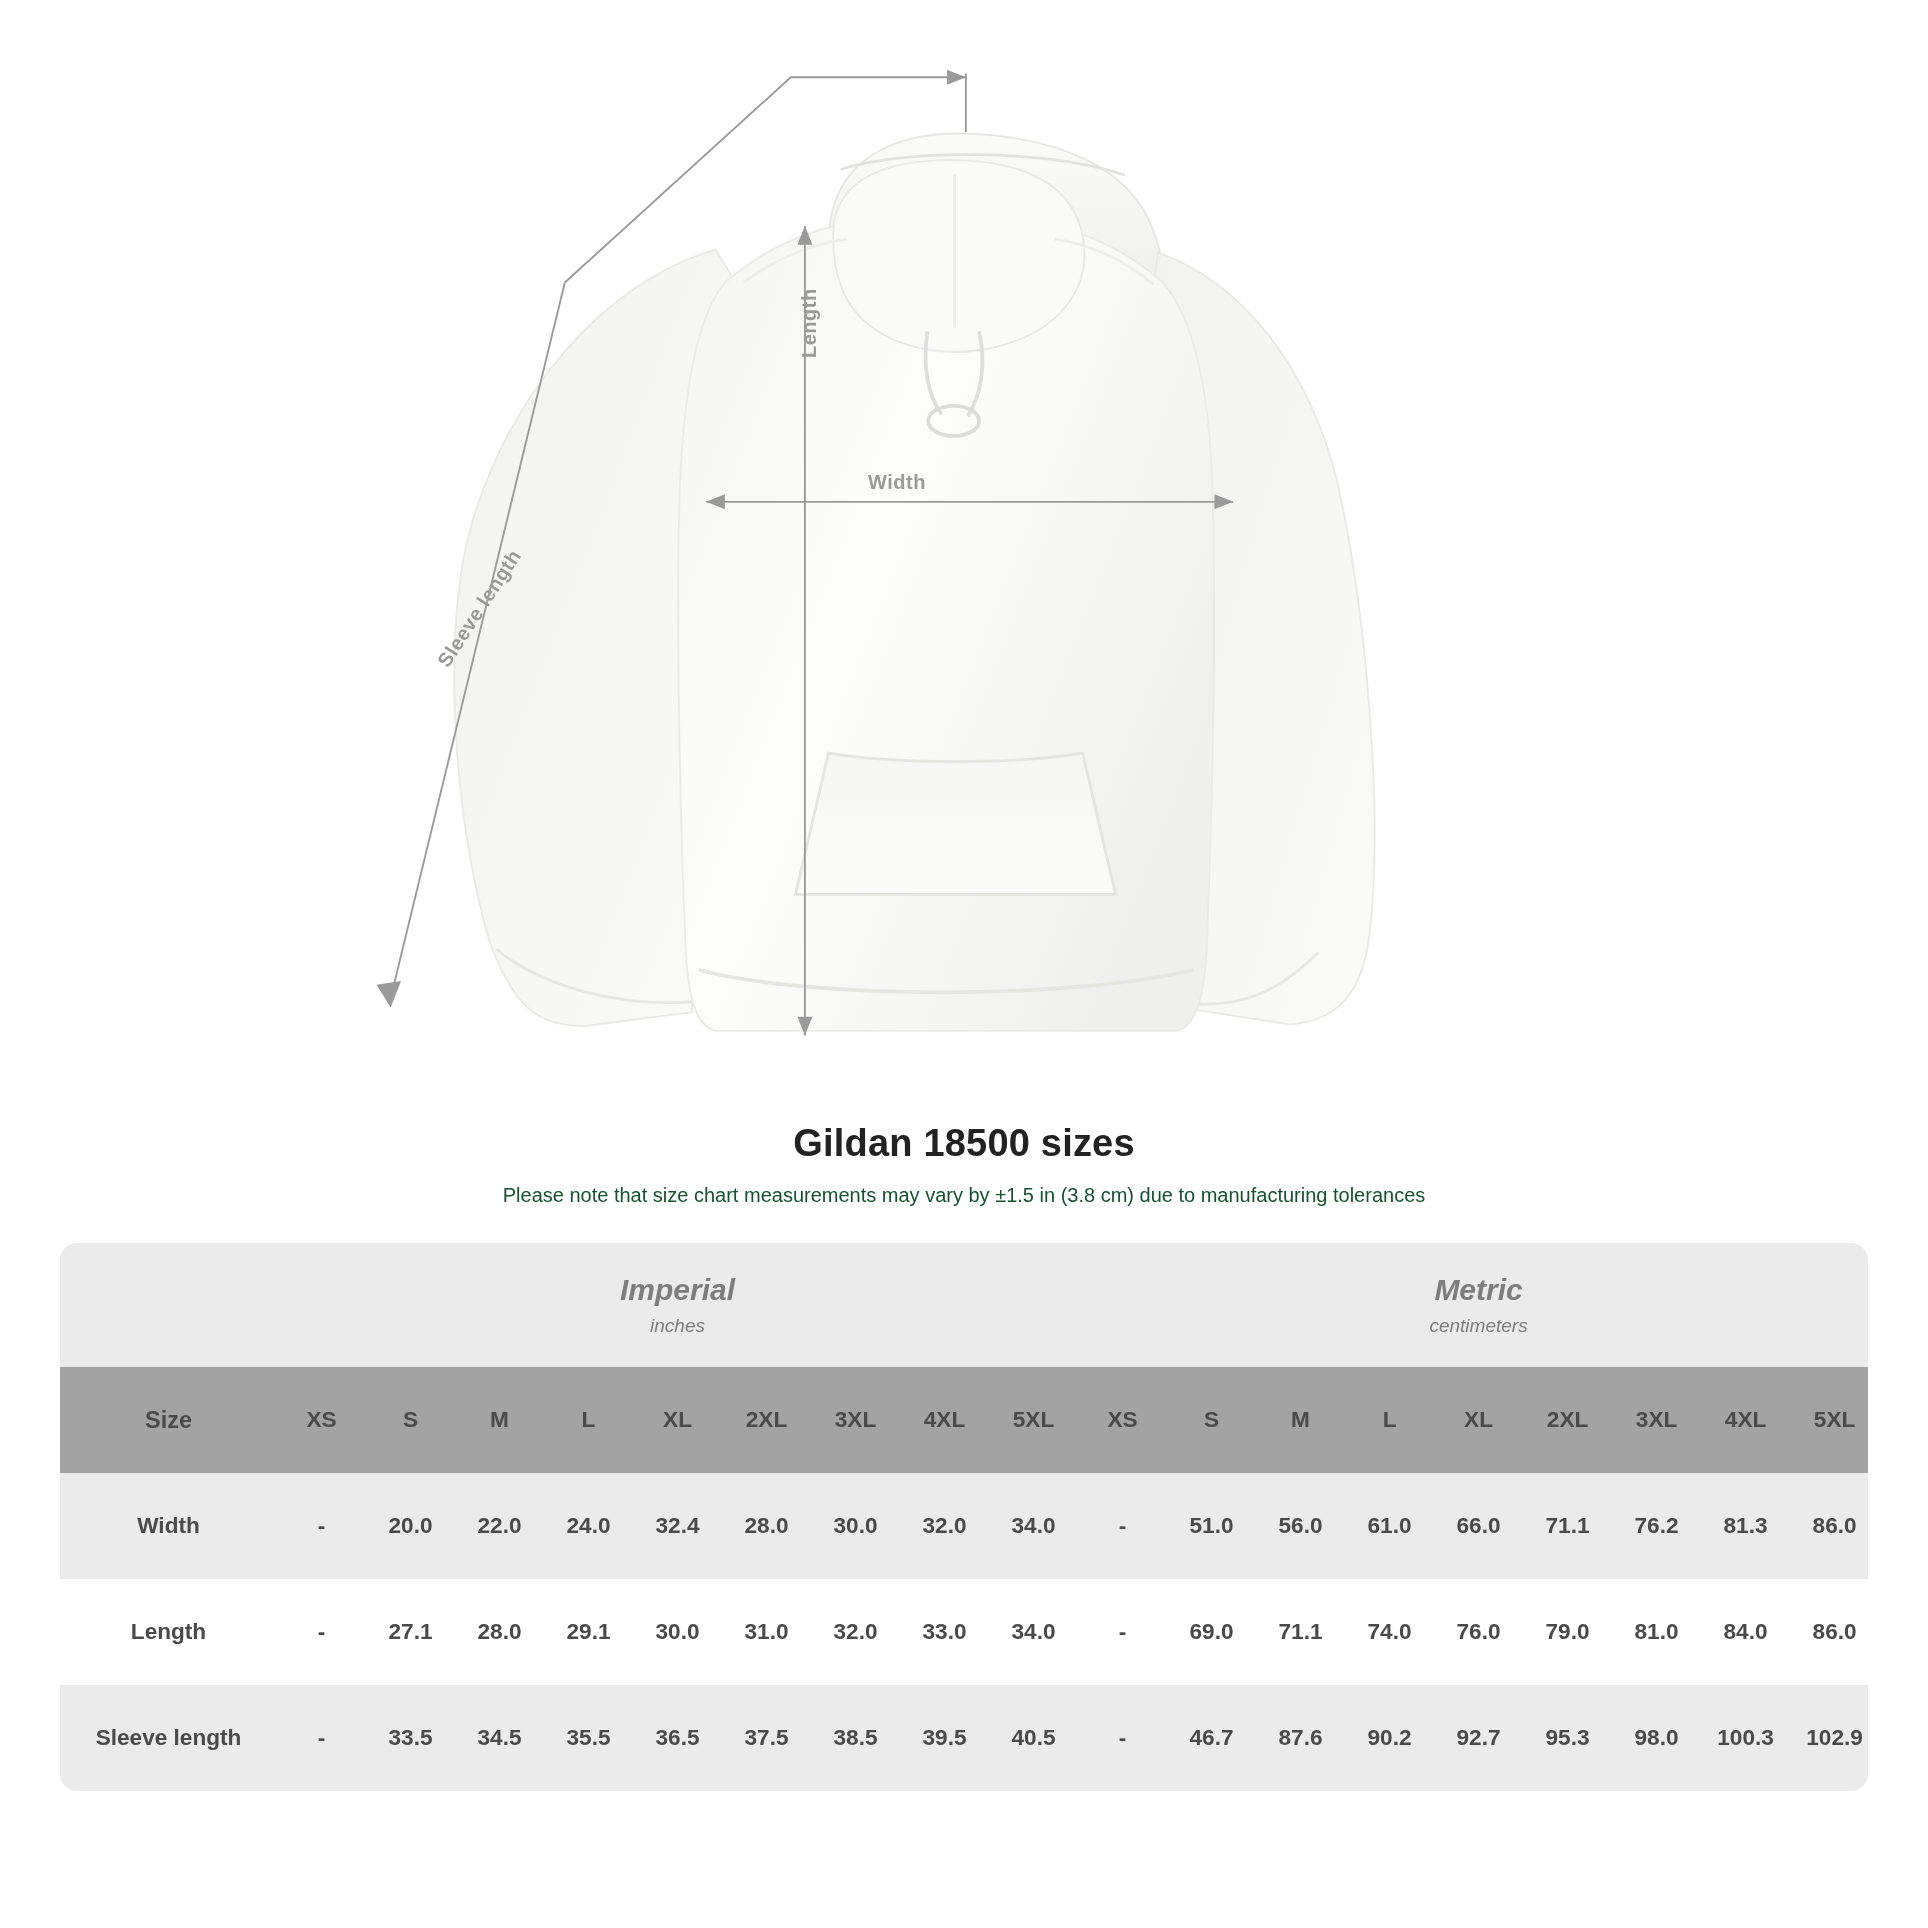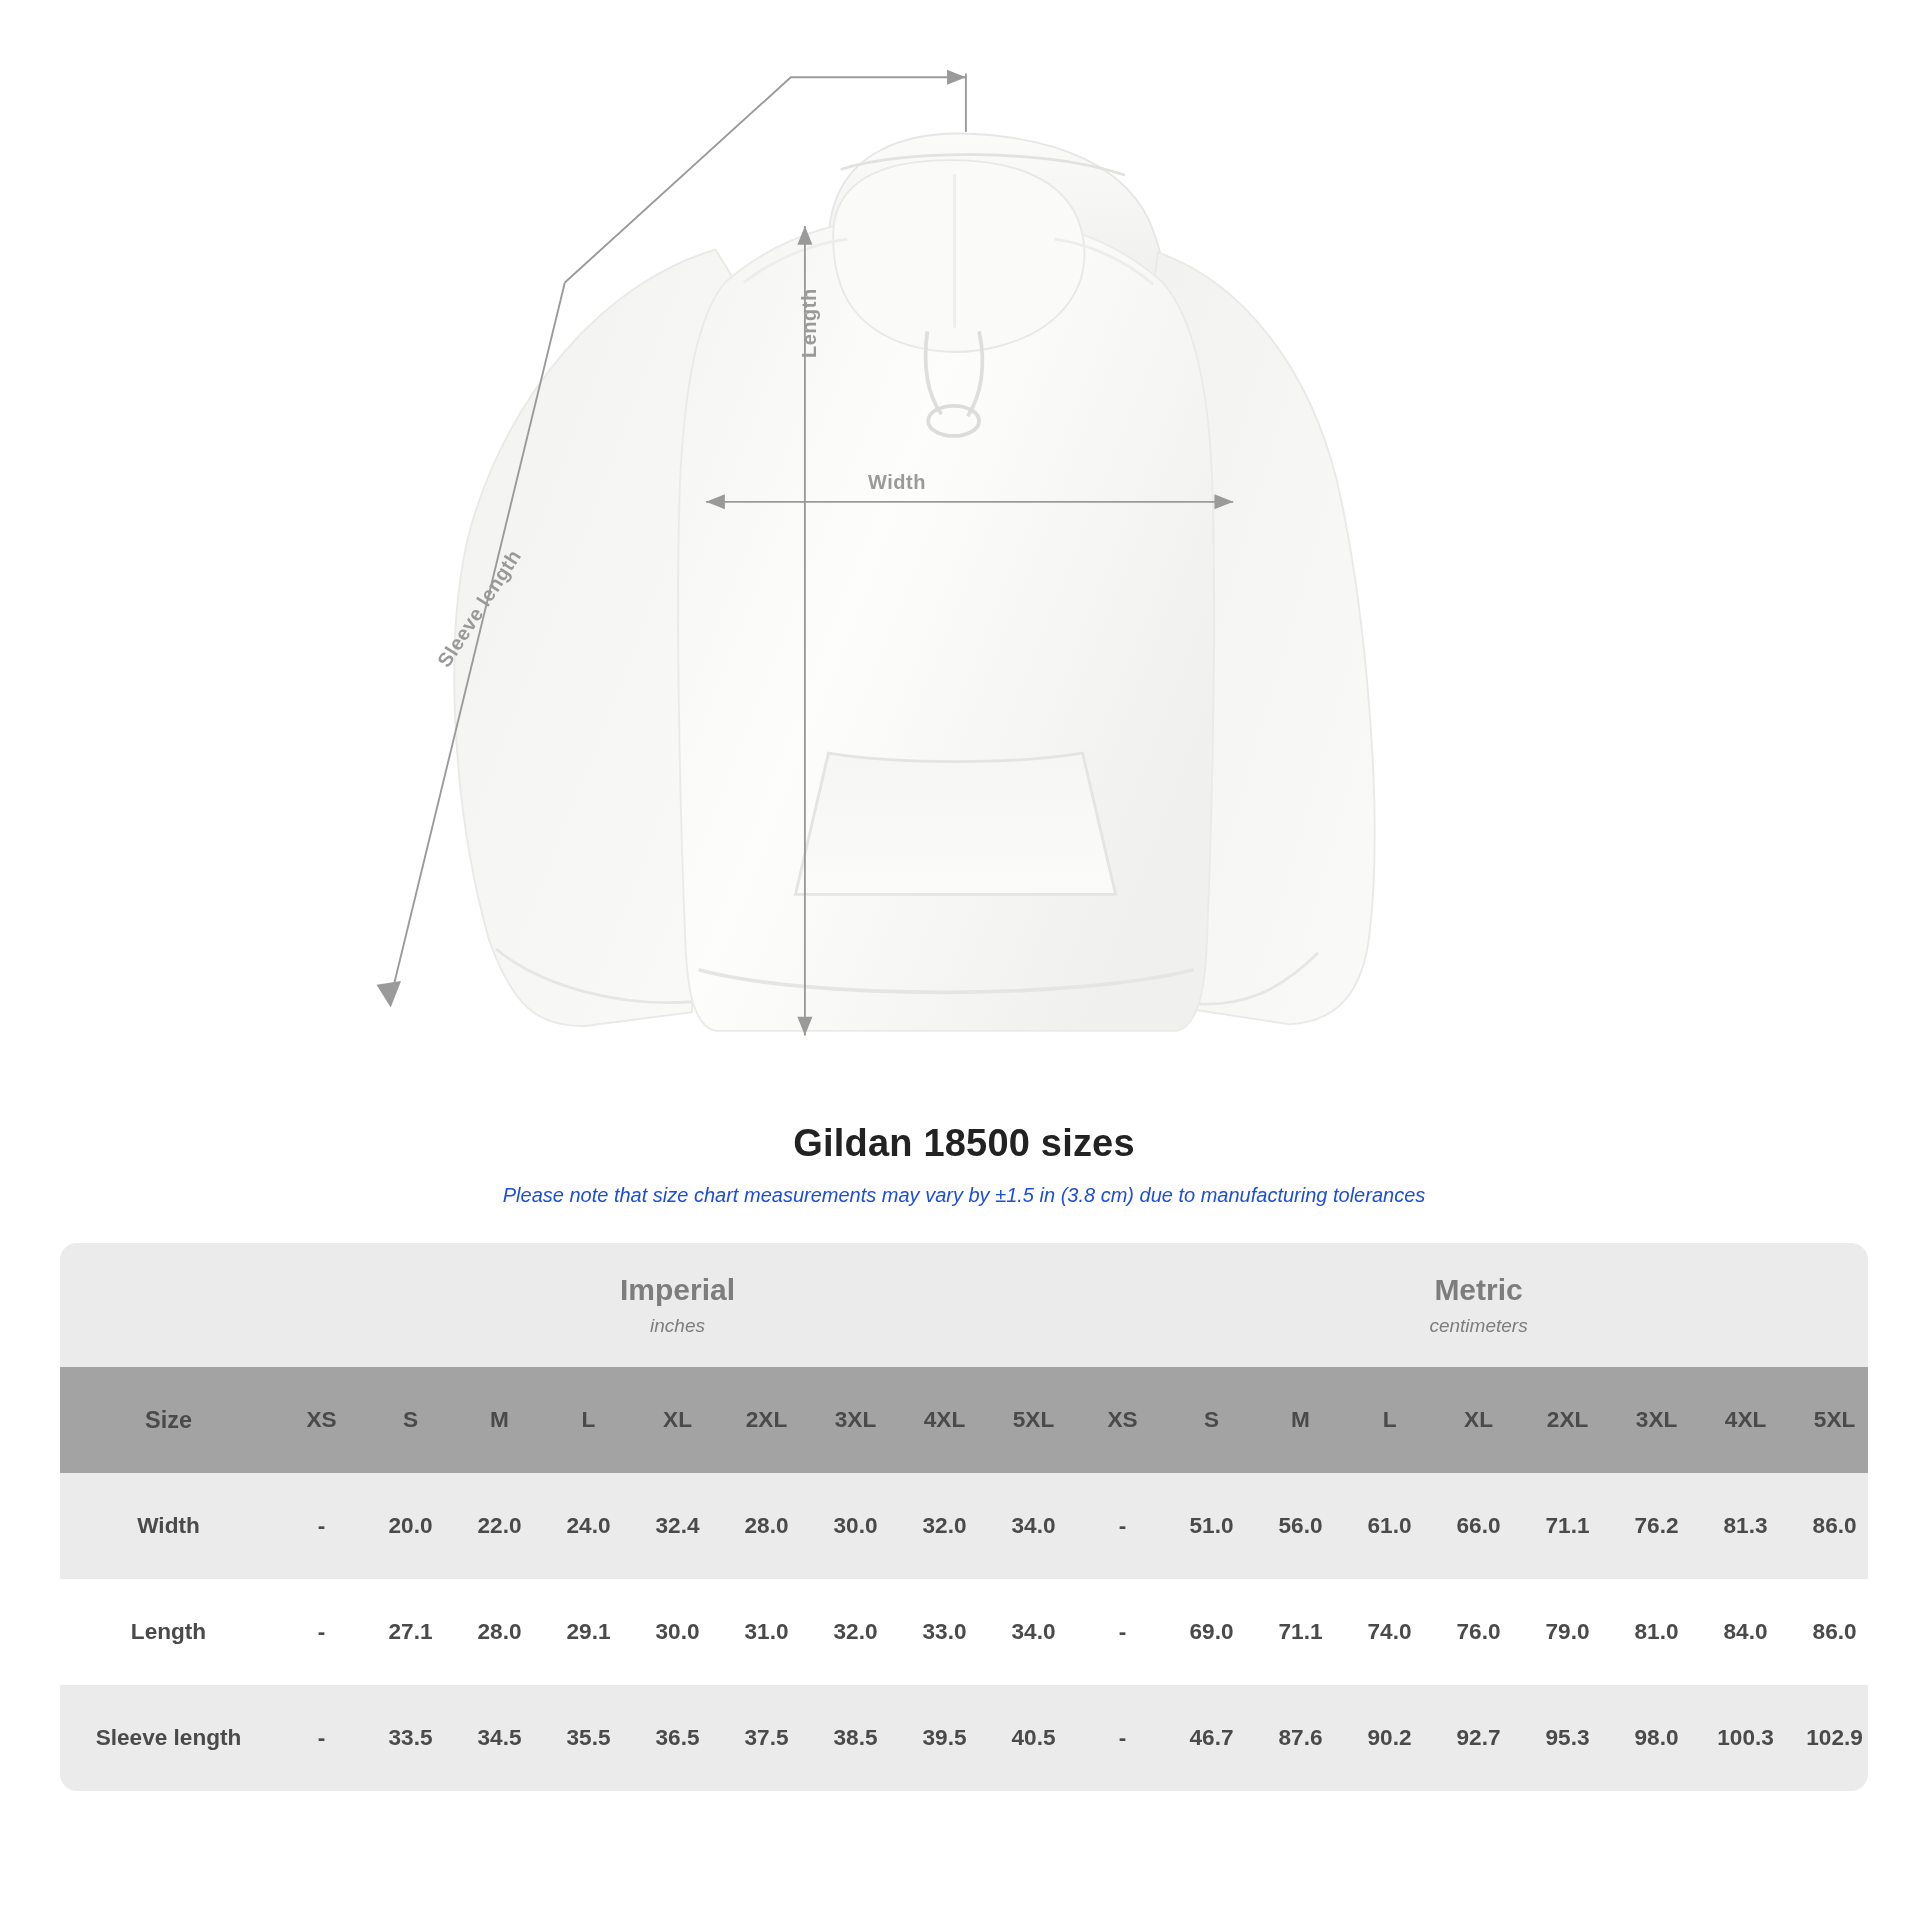--- a/index.html
+++ b/index.html
@@ -70,22 +70,21 @@
   }
   .chart-title {
     font-size: 38px;
     font-weight: bold;
     color: #222222;
     margin: 0;
     letter-spacing: 0.2px;
   }
   .chart-note {
     font-size: 20px;
-    font-style: italic;
-    color: #1d4ed8;
+    color: #14532d;
     margin-top: 19px;
   }
 
   
   .table-wrap {
     margin: 36px 60px 0 60px;
     border-radius: 17px;
     overflow: hidden;
     background: #ffffff;
   }
@@ -104,20 +103,21 @@
   .unit-row td {
     background: #ebebeb;
     height: 124px;
     padding: 0;
   }
   .unit-row td.corner {
     background: #ebebeb;
   }
   .unit-name {
     font-size: 30px;
+    font-style: italic;
     font-weight: bold;
     color: #7d7d7d;
   }
   .unit-sub {
     font-size: 19px;
     font-style: italic;
     font-weight: normal;
     color: #7d7d7d;
     margin-top: 7.5px;
     text-align: center;

